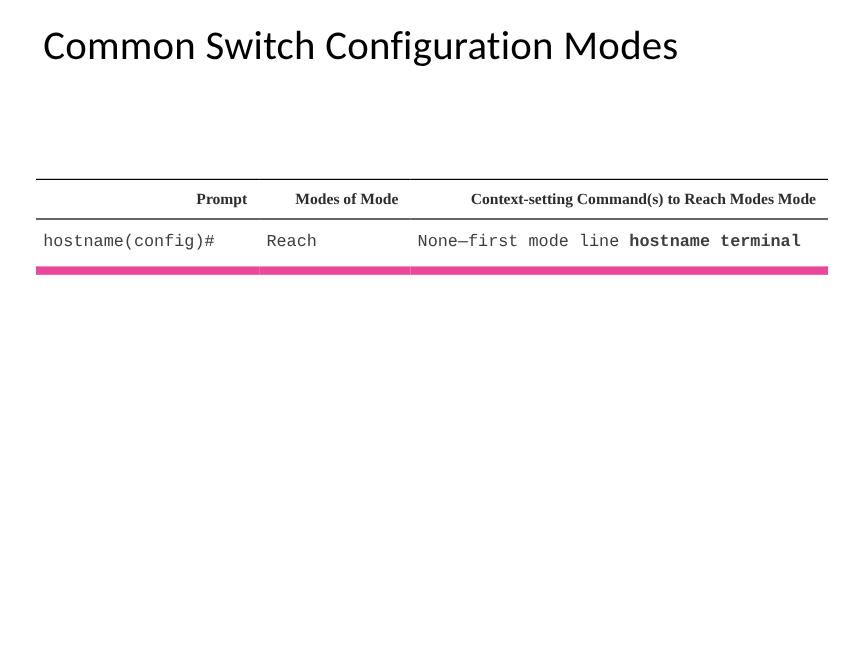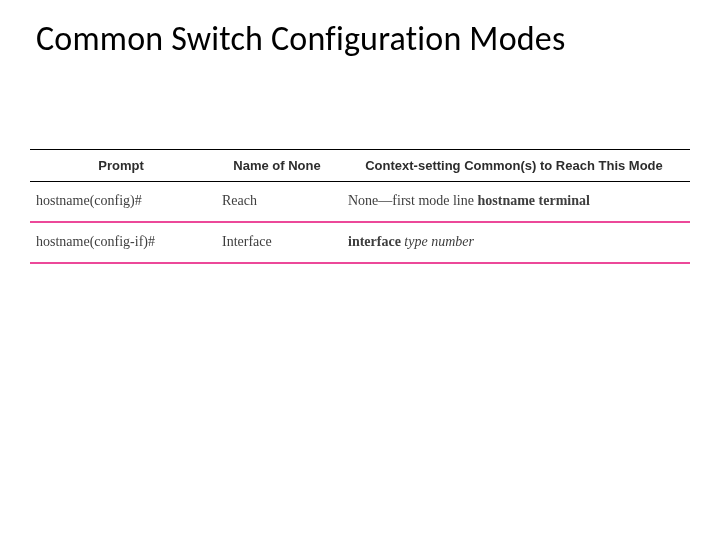--- a/index.html
+++ b/index.html
@@ -23,72 +23,66 @@
     margin: 0 0 90px 6px;
     letter-spacing: 0.2px;
   }
   table.modes {
     width: 660px;
     border-collapse: collapse;
     font-family: "Times New Roman", Georgia, serif;
     color: #3e3e3e;
   }
   table.modes th {
-    font-family: Liberation Sans, sans-serif;
+    font-family: Liberation Serif, serif;
     font-weight: 700;
     font-size: 13px;
-    text-align: center;
+    text-align: right;
     padding: 8px 10px 8px 6px;
     border-top: 1px solid #000;
     border-bottom: 1px solid #000;
     color: #2d2d2d;
   }
   table.modes td {
     font-size: 14px;
     padding: 10px 10px 10px 6px;
-    border-bottom: 2px solid #ec4899;
+    border-bottom: 7px solid #ec4899;
     vertical-align: top;
     line-height: 1.35;
+    font-family: Liberation Mono, monospace;
   }
   .col-prompt  { width: 170px; }
   .col-mode    { width: 110px; }
   .col-cmd     { width: auto; }
   .cmd-line { display: block; }
   .cmd-bold { font-weight: 700; }
   .cmd-italic { font-style: italic; }
 </style>
 </head>
 <body>
 
 <div class="slide">
 
   <h1 class="title">Common Switch Configuration Modes</h1>
 
   <table class="modes">
     <thead>
       <tr>
         <th class="col-prompt">Prompt</th>
-        <th class="col-mode">Name of None</th>
-        <th class="col-cmd">Context-setting Common(s) to Reach This Mode</th>
+        <th class="col-mode">Modes of Mode</th>
+        <th class="col-cmd">Context-setting Command(s) to Reach Modes Mode</th>
       </tr>
     </thead>
     <tbody>
 
       <tr>
         <td>hostname(config)#</td>
         <td>Reach</td>
         <td>
           <span>None—first mode line </span><span class="cmd-bold">hostname terminal</span>
         </td>
       </tr>
 
 
-      <tr>
-        <td>hostname(config-if)#</td>
-        <td>Interface</td>
-        <td>
-          <span class="cmd-bold">interface</span><span class="cmd-italic"> type number</span>
-        </td>
-      </tr>
     </tbody>
   </table>
 
 </div>
 
 </body></html>

